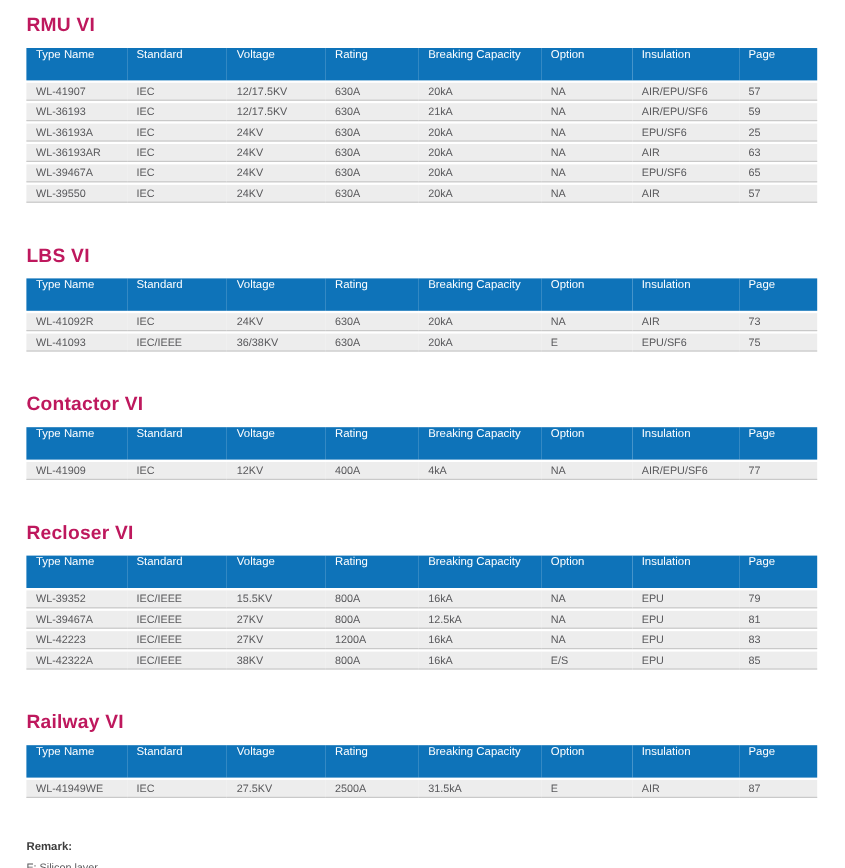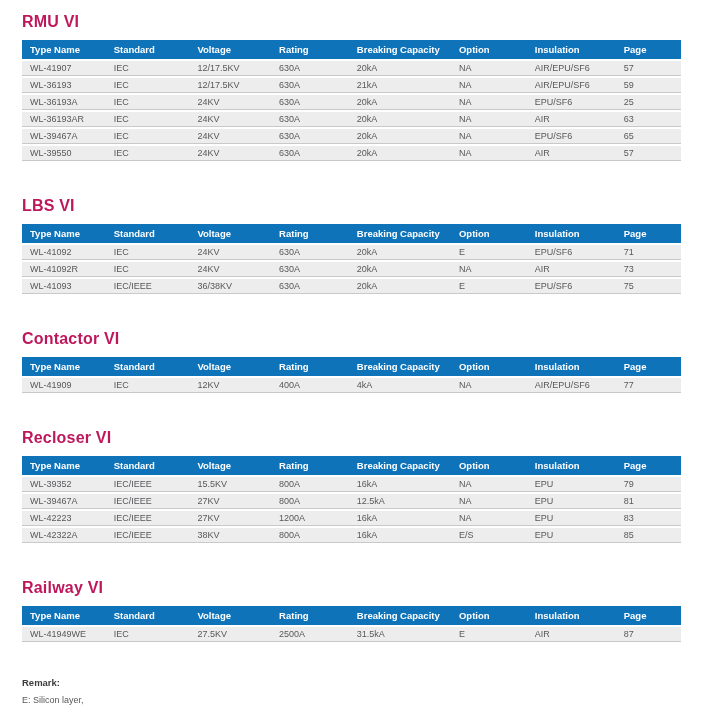--- a/index.html
+++ b/index.html
@@ -15,22 +15,22 @@
   }
 
   table.spec-table {
     width: 100%;
     border-collapse: separate;
     border-spacing: 0 2px;
     table-layout: fixed;
   }
   table.spec-table th {
     background: #0e73b9; color: #ffffff;
-    font-size: 9.5px; font-weight: 700; text-align: left;
-    height: 19px; padding: 0 2px 0 8px; white-space: nowrap;
+    font-size: 9.5px; font-weight: 400; text-align: left;
+    height: 19px; padding: 0 2px 16px 8px; white-space: nowrap;
     overflow: hidden;
   }
   table.spec-table td {
     background: #ededed; color: #58585b;
     font-size: 9px; height: 15px; padding: 0 2px 0 8px;
     border-bottom: 1px solid #c9c9c9;
     white-space: nowrap; overflow: hidden;
   }
 
   .remark { }
@@ -157,30 +157,20 @@
               <th>Standard</th>
               <th>Voltage</th>
               <th>Rating</th>
               <th>Breaking Capacity</th>
               <th>Option</th>
               <th>Insulation</th>
               <th>Page</th>
             </tr>
         </thead>
         <tbody>
-            <tr>
-              <td>WL-41092</td>
-              <td>IEC</td>
-              <td>24KV</td>
-              <td>630A</td>
-              <td>20kA</td>
-              <td>E</td>
-              <td>EPU/SF6</td>
-              <td>71</td>
-            </tr>
             <tr>
               <td>WL-41092R</td>
               <td>IEC</td>
               <td>24KV</td>
               <td>630A</td>
               <td>20kA</td>
               <td>NA</td>
               <td>AIR</td>
               <td>73</td>
             </tr>

